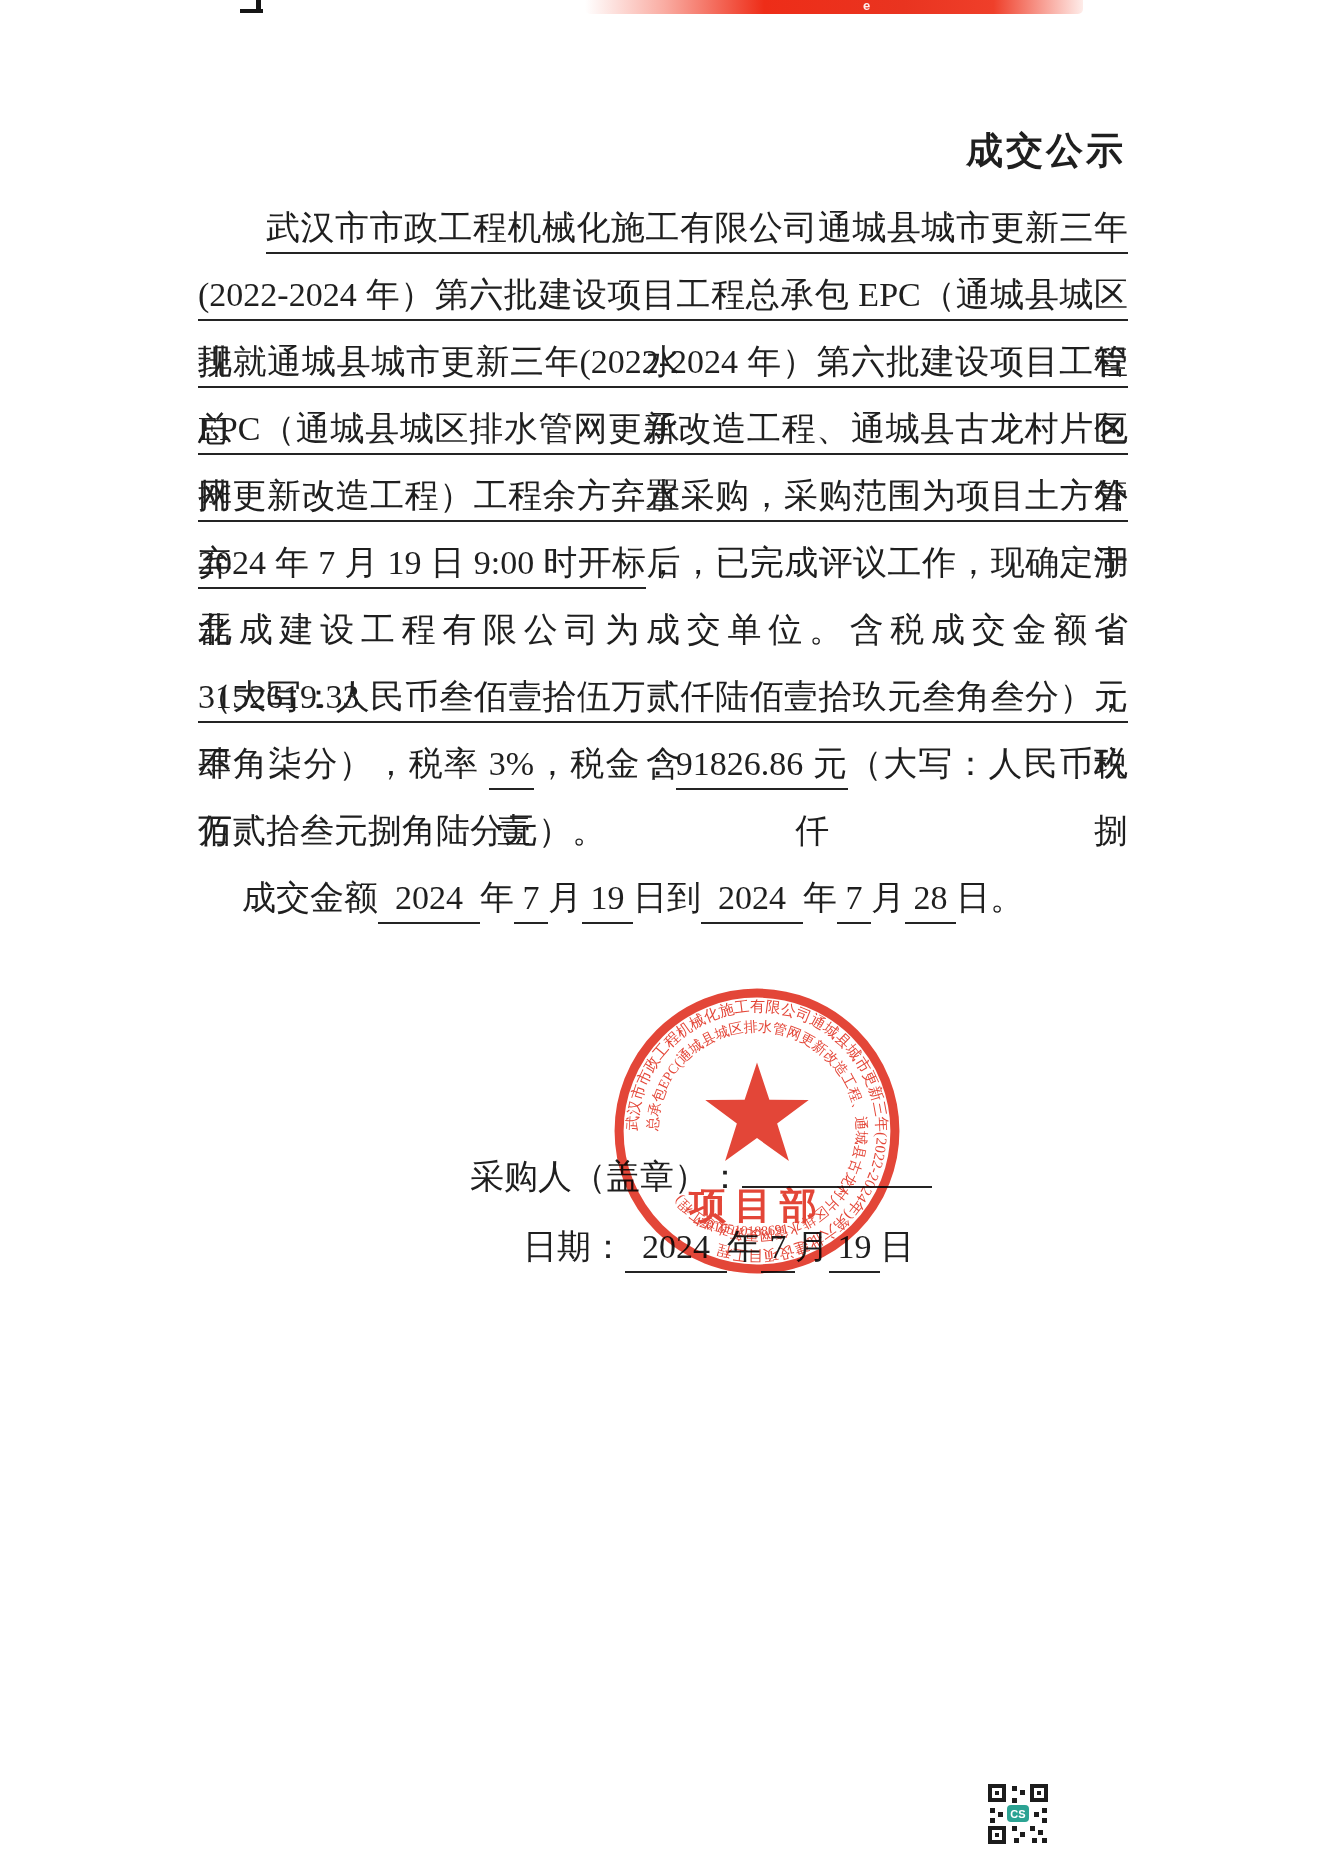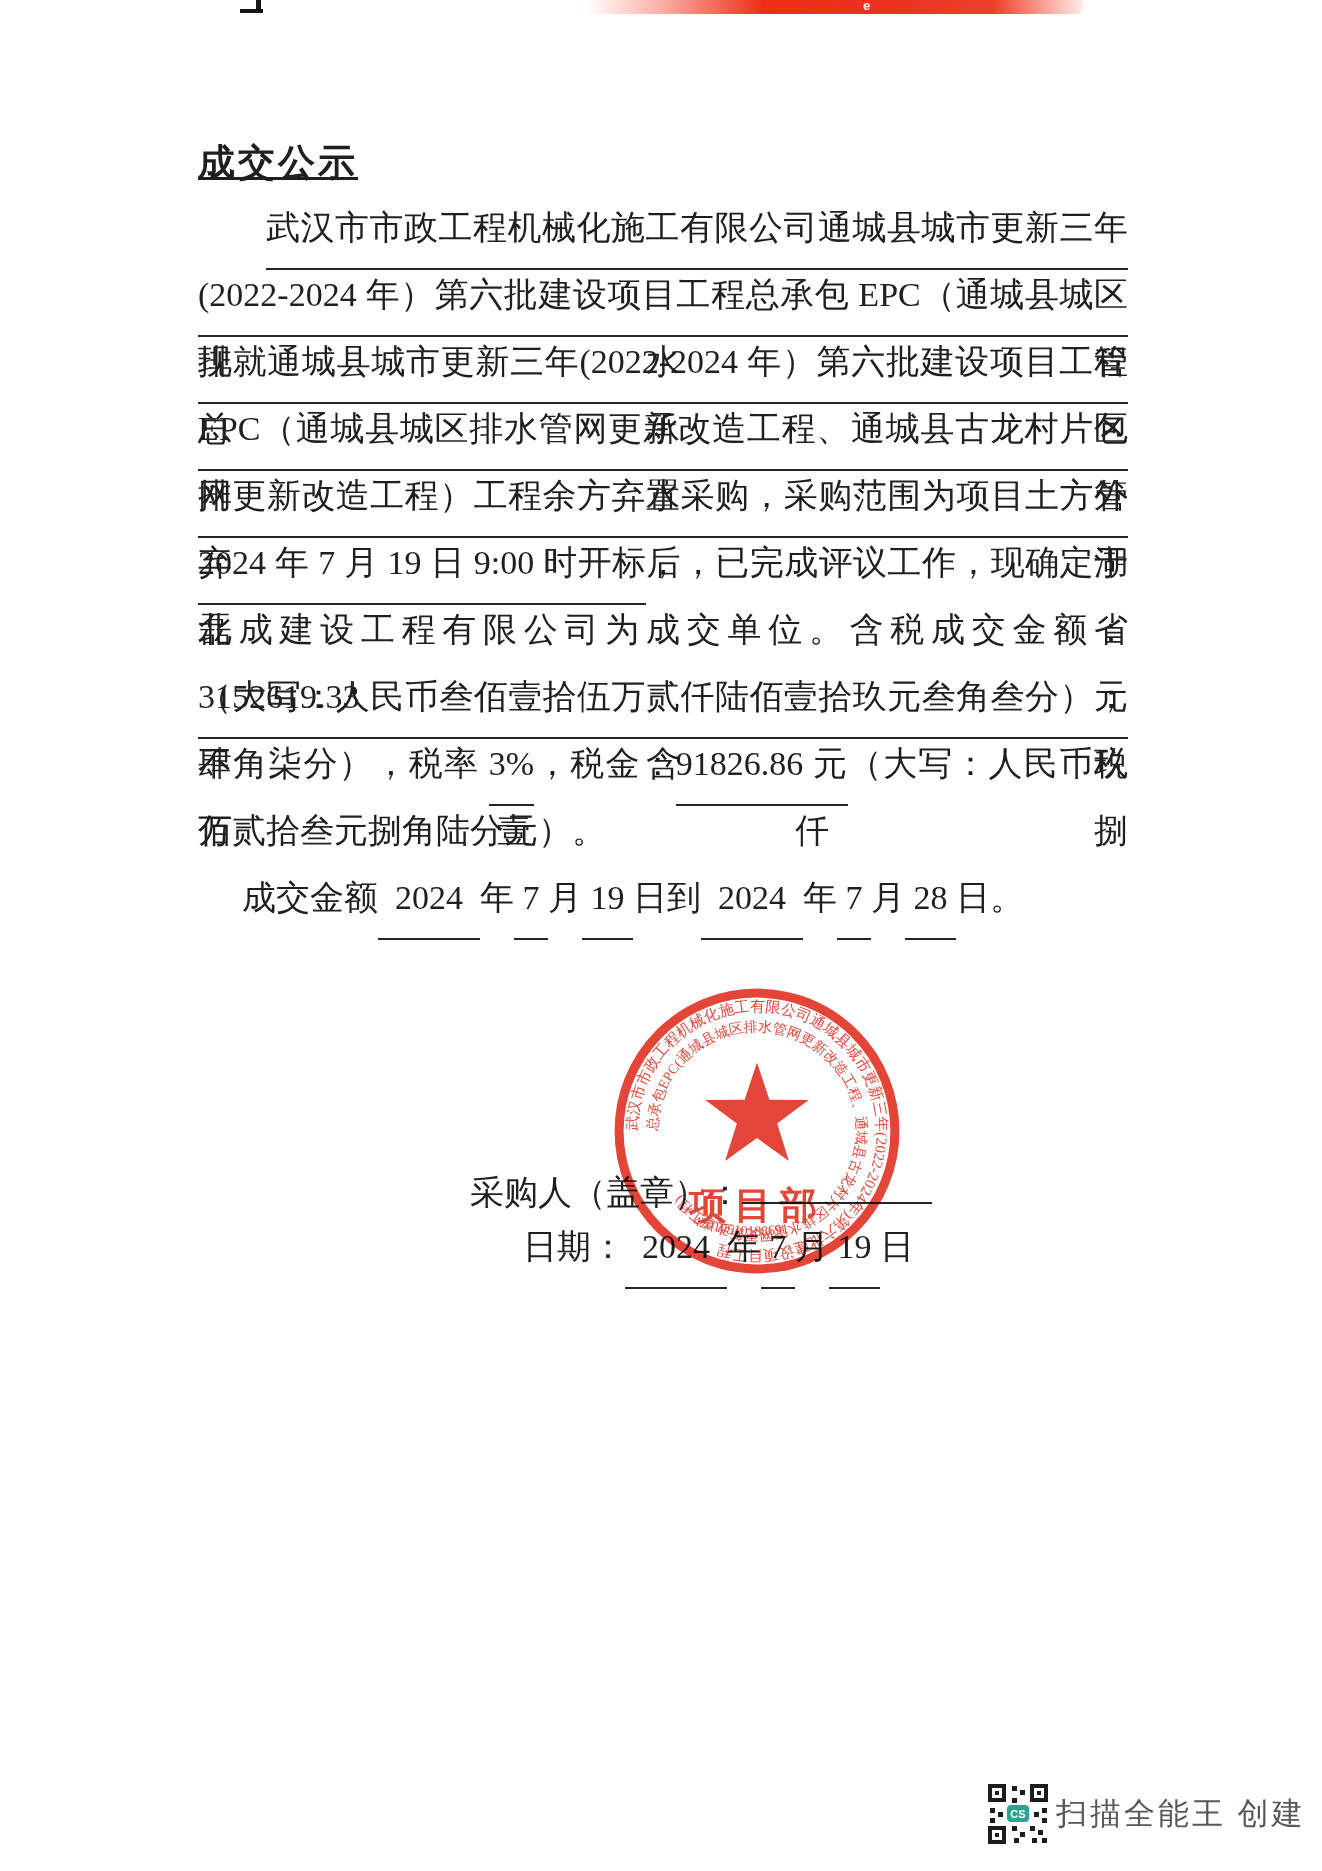--- a/index.html
+++ b/index.html
@@ -20,30 +20,30 @@
   .band .edge-letter {
     position:absolute; left:278px; top:-1px; font-size:13px; line-height:14px;
     color:rgba(255,255,255,0.92); font-family:"Liberation Sans",sans-serif; font-weight:bold;
   }
   .mark { position:absolute; left:240px; top:0; width:23px; height:13px; z-index:3; }
   .mark:before { content:""; position:absolute; left:0; bottom:0; width:100%; height:4px; background:#161616; }
   .mark:after  { content:""; position:absolute; right:2px; top:0; width:5px; height:9px; background:#161616; }
 
   
   .title {
-    position:absolute; left:198px; top:140px; width:928px; text-align:left;
-    font-size:37px; font-weight:700; letter-spacing:3px; line-height:45px;text-decoration:underline;
+    position:absolute; left:198px; top:128px; width:928px; text-align:right;
+    font-size:37px; font-weight:700; letter-spacing:3px; line-height:45px;
   }
   .bodytext { position:absolute; left:198px; top:194px; width:930px; font-size:34px; }
   .bline { height:67px; line-height:67px; }
   .bline.just { text-align:justify; text-align-last:justify; text-justify:inter-character; }
   .bline.pre { white-space:pre; }
   .bline.ind1 { text-indent:68px; }
   .bline.ind2 { text-indent:44px; }
-  .u { border-bottom:2px solid #242424; padding-bottom:22px; }
+  .u { border-bottom:2px solid #242424; padding-bottom:6px; }
   .blank { display:inline-block; height:30px; vertical-align:baseline; }
 
   
   .sig  { position:absolute; left:470px; top:1150px; font-size:34px; line-height:50px; white-space:pre; z-index:1; }
   .date { position:absolute; left:523px; top:1222px; font-size:34px; line-height:50px; white-space:pre; z-index:1; }
 
   
   .stamp { position:absolute; left:606px; top:980px; width:302px; height:302px;
            z-index:2; mix-blend-mode:multiply; opacity:0.94; }
   .stamp text { font-family:"Liberation Serif","DejaVu Serif",serif; }
@@ -129,16 +129,15 @@
           <rect x="28" y="56" width="5" height="5"></rect>
         <rect x="44" y="44" width="5" height="5"></rect>
           <rect x="52" y="48" width="5" height="5"></rect>
           <rect x="46" y="56" width="5" height="5"></rect>
           <rect x="56" y="56" width="5" height="5"></rect>
         <rect x="24" y="26" width="16" height="12" opacity="0.25"></rect>
       </g>
       <rect x="21" y="23" width="22" height="17" rx="4" fill="#2ba393"></rect>
       <text x="32" y="36" text-anchor="middle" font-size="11" font-weight="bold" fill="#ffffff" font-family="Liberation Sans, sans-serif">CS</text>
     </svg>
-    <span class="wm">扫描全能王 创建</span>
   </div>
 
 </div>
 
 </body></html>

